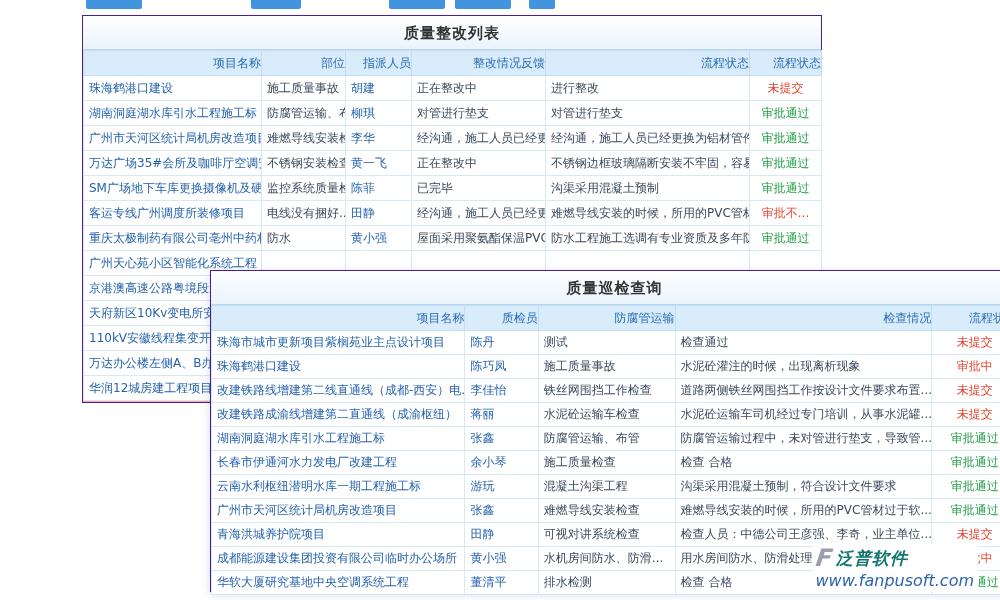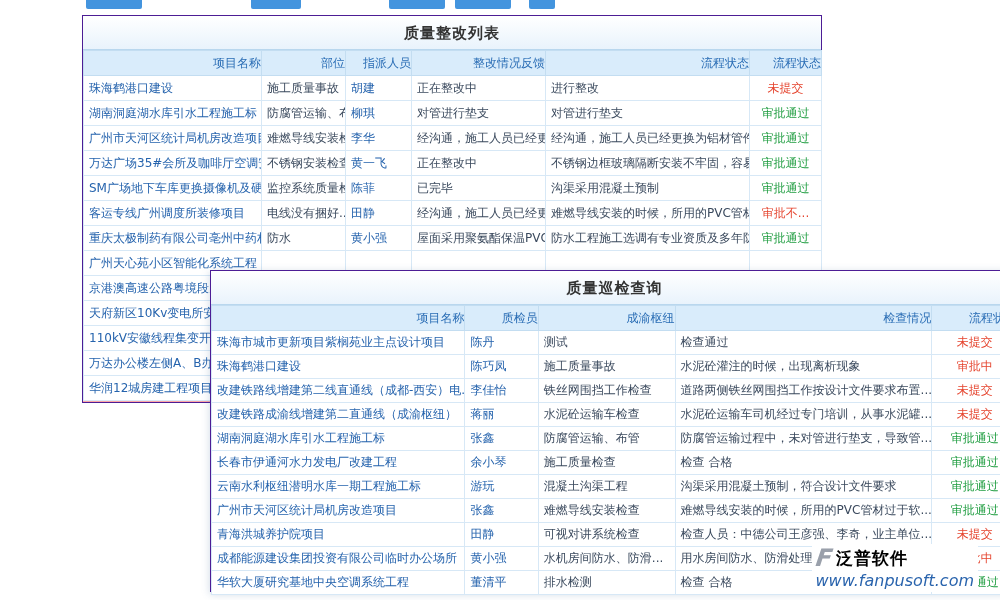--- a/index.html
+++ b/index.html
@@ -37,21 +37,21 @@
   #fg-window td{height:24px;}
   td.blue{color:#2563ad;}
   td.status{text-align:center;}
 
   .logo{position:absolute;right:22px;bottom:8px;z-index:3;text-align:left;background:#fff;padding:2px 4px;}
   .logo-top{display:flex;align-items:center;gap:4px;}
   .logo-f{
     display:inline-block;font-weight:bold;font-style:italic;font-size:24px;color:#9aa0ab;
     transform:skewX(-8deg);line-height:1;
   }
-  .logo-text{font-size:17px;font-weight:bold;color:#000000;letter-spacing:1px;}
+  .logo-text{font-size:17px;font-weight:bold;color:#0f766e;letter-spacing:1px;font-style:italic;}
   .logo-url{font-size:16px;color:#2a64ad;font-style:italic;margin-top:1px;}
 </style>
 </head>
 <body>
 
 <div class="chip chip1"></div>
 <div class="chip chip2"></div>
 <div class="chip chip3"></div>
 <div class="chip chip4"></div>
 <div class="chip chip5"></div>
@@ -193,21 +193,21 @@
         <col style="width: 228px;">
         <col style="width: 66px;">
         <col style="width: 123px;">
         <col style="width: 231px;">
         <col style="width: 77px;">
       </colgroup>
     <thead>
         <tr>
           <th>项目名称</th>
           <th>质检员</th>
-          <th>成渝枢纽</th>
+          <th>防腐管运输</th>
           <th>检查情况</th>
           <th>流程状态</th>
         </tr>
       </thead>
     <tbody>
         <tr>
           <td class="blue">珠海市城市更新项目紫榈苑业主点设计项目</td>
           <td class="blue">陈丹</td>
           <td>测试</td>
           <td>检查通过</td>

